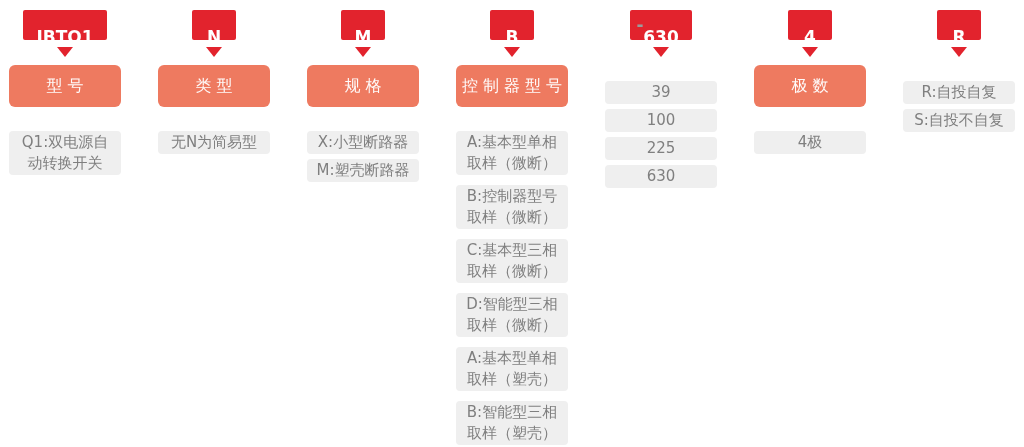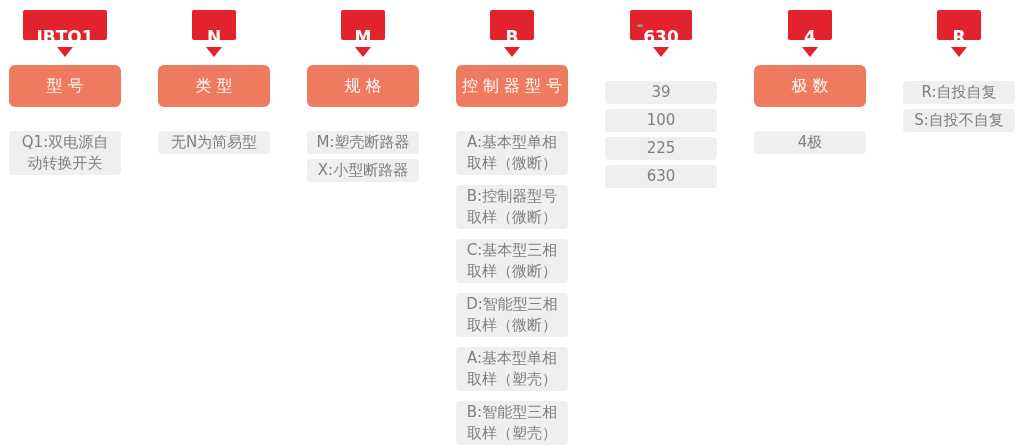--- a/index.html
+++ b/index.html
@@ -133,22 +133,22 @@
       </div>
   </div>
 
   <div class="col">
     <div class="badge-row">
       <span class="badge">M</span>
     </div>
     <span class="arrow"></span>
     <div class="header">规格</div>
     <div class="items">
+        <div class="item">X:小型断路器</div>
         <div class="item">M:塑壳断路器</div>
-        <div class="item">X:小型断路器</div>
       </div>
   </div>
 
   <div class="col">
     <div class="badge-row">
       <span class="badge">B</span>
     </div>
     <span class="arrow"></span>
     <div class="header">控制器型号</div>
     <div class="items roomy">

